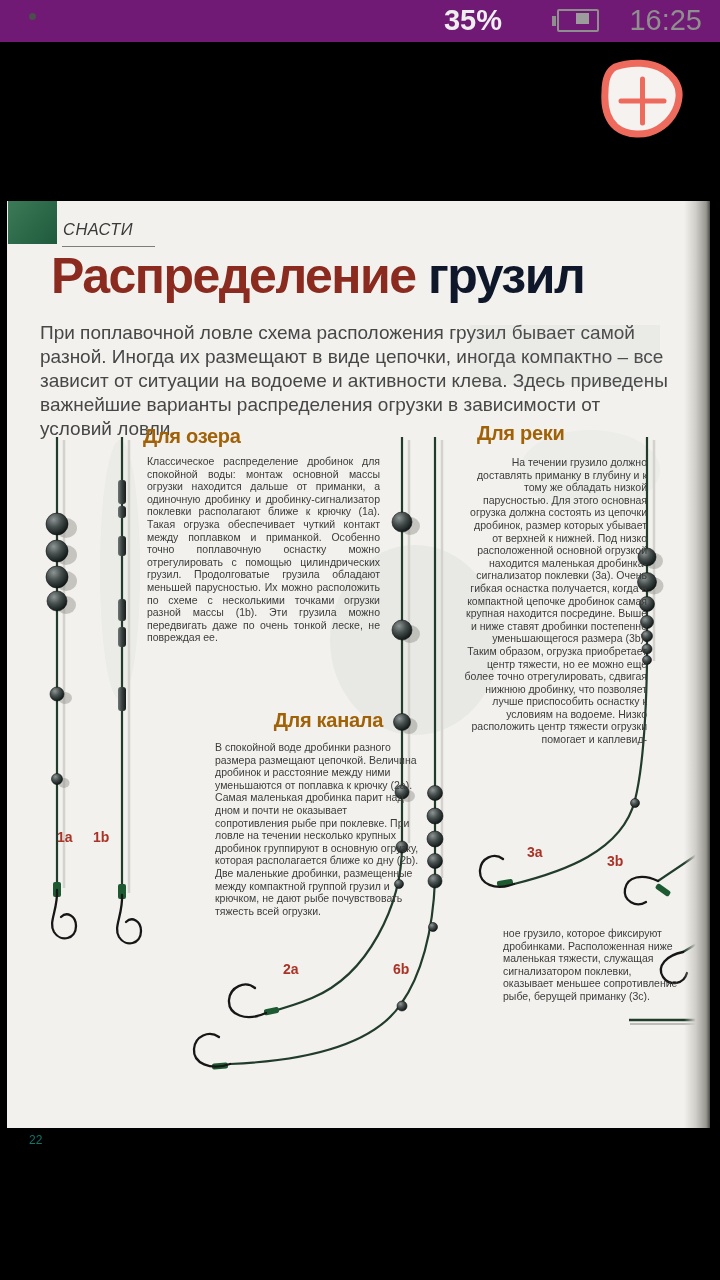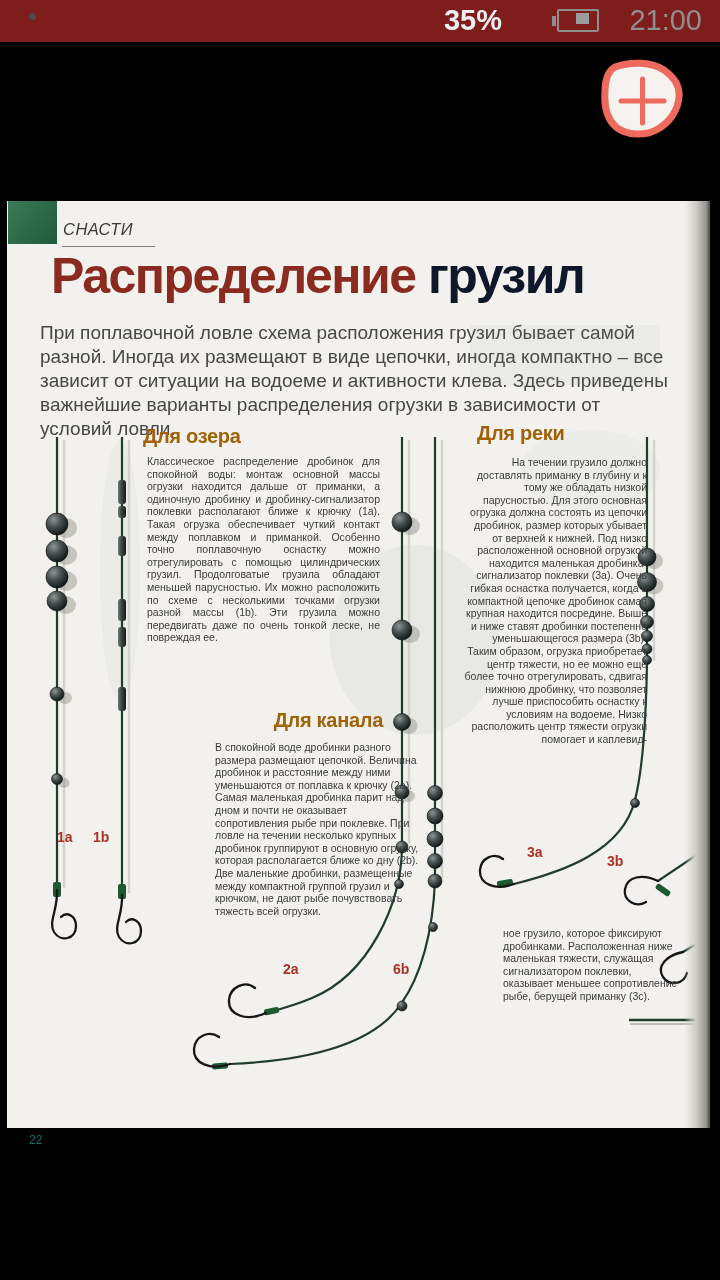--- a/index.html
+++ b/index.html
@@ -1,19 +1,19 @@
 <!DOCTYPE html>
 <html><head>
 <meta charset="utf-8">
 <style>
   html,body{margin:0;padding:0;background:#000;}
   .screen{position:relative;width:720px;height:1280px;background:#000;overflow:hidden;
           font-family:"Liberation Sans","DejaVu Sans",sans-serif;}
   
-  .statusbar{position:absolute;left:0;top:0;width:720px;height:42px;background:#7f1d1d;}
+  .statusbar{position:absolute;left:0;top:0;width:720px;height:42px;background:#701a75;}
   .sb-dot{position:absolute;left:29px;top:13px;width:7px;height:7px;border-radius:50%;background:#4d4d4d;}
   .sb-percent{position:absolute;right:218px;top:4px;font-size:29px;font-weight:bold;color:#eeeeee;}
   .battery{position:absolute;right:118px;top:9px;width:50px;height:24px;}
   .battery .nub{position:absolute;left:0;top:7px;width:4px;height:10px;background:#8e8e8e;}
   .battery .bodyr{position:absolute;left:5px;top:0;width:38px;height:19px;border:2px solid #8e8e8e;border-radius:2px;}
   .battery .fillr{position:absolute;left:24px;top:4px;width:13px;height:11px;background:#9c9c9c;}
   .sb-time{position:absolute;right:18px;top:4px;font-size:29px;color:#8f8f8f;}
   
   .fab{position:absolute;left:600px;top:58px;width:84px;height:84px;cursor:pointer;}
   
@@ -53,21 +53,21 @@
 <div class="screen">
 
   <div class="statusbar">
     <div class="sb-dot"></div>
     <span class="sb-percent">35%</span>
     <div class="battery">
       <div class="nub"></div>
         <div class="bodyr"></div>
         <div class="fillr"></div>
     </div>
-    <span class="sb-time">21:00</span>
+    <span class="sb-time">16:25</span>
   </div>
 
   <div class="fab">
     <svg width="84" height="84" viewBox="0 0 84 84">
       <path d="M15,9 C31,3 52,4 64,12 C74,19 80,28 79,39 C78,52 70,64 58,71 C46,78 27,78 16,69 C7,61 4,48 5,34 C5,22 8,13 15,9 Z" fill="#f6f2f0" stroke="#ee6a5c" stroke-width="7"></path>
       <line x1="21" y1="43" x2="64" y2="43" stroke="#ee6a5c" stroke-width="5" stroke-linecap="round"></line>
       <line x1="42.5" y1="21" x2="42.5" y2="65" stroke="#ee6a5c" stroke-width="5" stroke-linecap="round"></line>
     </svg>
   </div>
 

